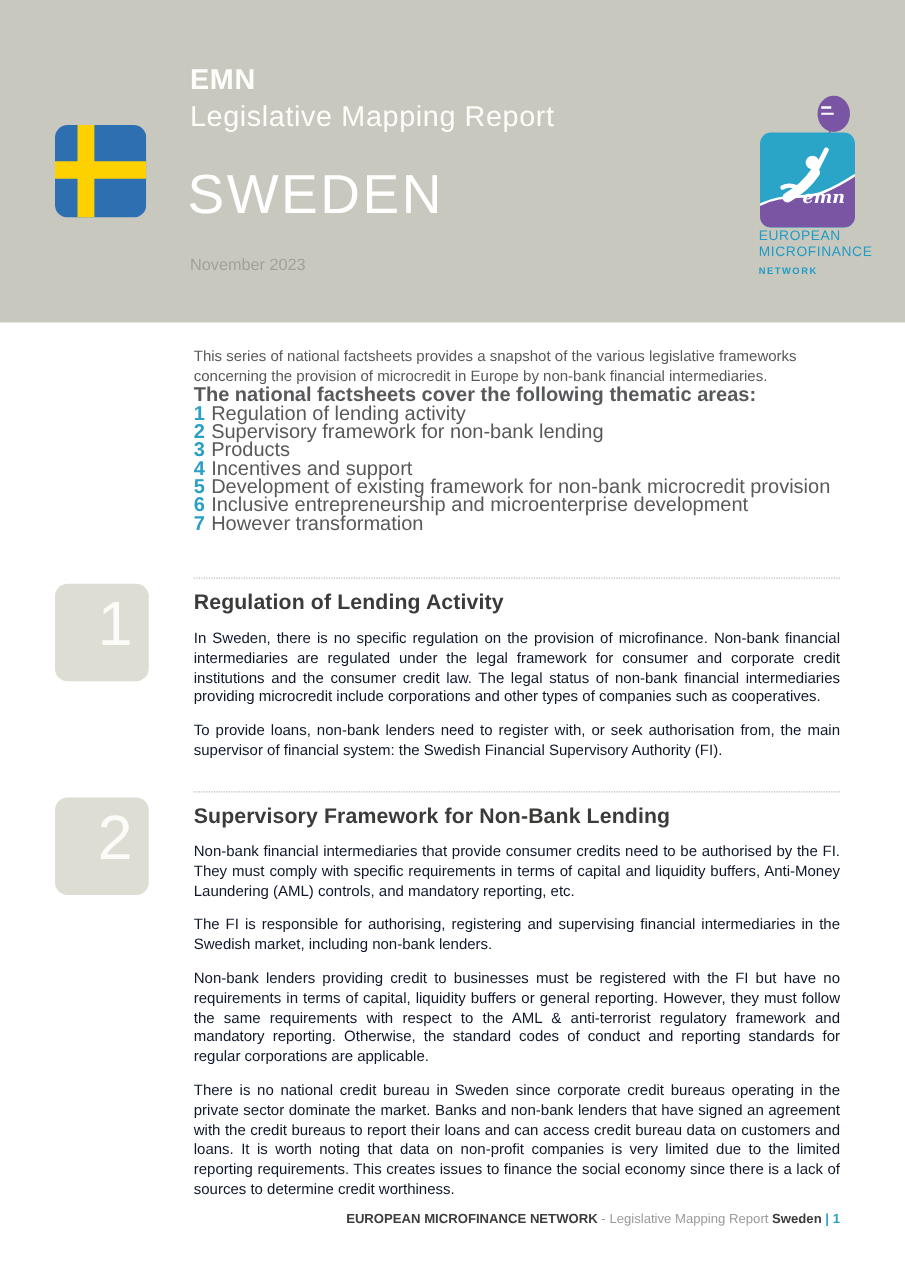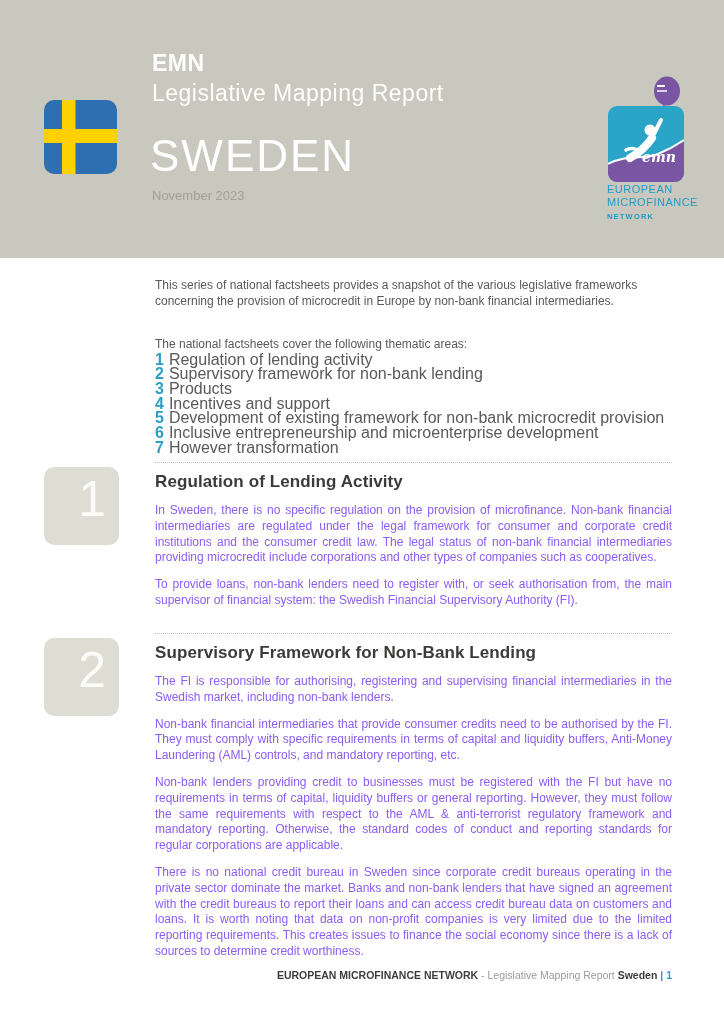--- a/index.html
+++ b/index.html
@@ -9,51 +9,51 @@
     position:relative; width:724px; height:1024px; margin:0 auto;
     background:#ffffff; overflow:hidden;
   }
 
   
   .header { position:absolute; left:0; top:0; width:724px; height:258px; background:#c9c8be; }
   .flag { position:absolute; left:44px; top:100px; width:73px; height:74px; }
   .hdr-emn { position:absolute; left:152px; top:50px; font-size:23px; font-weight:600; color:#fdfdfa; letter-spacing:0.5px; }
   .hdr-report { position:absolute; left:152px; top:80px; font-size:23px; font-weight:300; color:#fdfdfa; letter-spacing:0.5px; }
   .hdr-country { position:absolute; left:150px; top:131px; font-size:44px; font-weight:300; color:#ffffff; letter-spacing:2px; }
-  .hdr-date { position:absolute; left:152px; top:188px; font-size:13px; color:#a2a098; }
+  .hdr-date { position:absolute; left:152px; top:204px; font-size:13px; color:#a2a098; }
 
   
   .logo-emblem { position:absolute; left:600px; top:74px; width:100px; height:112px; }
   .logo-text { position:absolute; left:607px; top:183px; width:110px; color:#1f9cc5; }
   .logo-text .lt1, .logo-text .lt2 { font-size:11px; font-weight:400; letter-spacing:0.5px; line-height:13px; }
   .logo-text .lt3 { font-size:7.5px; font-weight:700; letter-spacing:1.2px; line-height:11px; margin-top:2px; }
 
   
   .intro { position:absolute; left:155px; top:278px; width:517px; color:#58595b; }
   .intro-p { font-size:12px; line-height:15.5px; }
-  .list-title { font-size:12px; line-height:15.5px; margin-top:28px; }
+  .list-title { font-size:16px; line-height:15.5px; margin-top:0;font-weight:bold; }
   .thematic-list { list-style:none; }
   .thematic-list li { font-size:16px; line-height:14.7px; color:#58595b; }
   .li-num { color:#2ba0c4; font-weight:700; margin-right:5px; }
 
   .section { position:absolute; left:0; width:724px; }
   .section-1 { top:462px; }
   .section-2 { top:633px; }
   .num-box {
     position:absolute; left:44px; top:5px; width:75px; height:78px;
     background:#deddd4; border-radius:10px;
     color:#fbfbf8; font-size:50px; font-weight:200; line-height:52px;
     text-align:right; padding:6px 13px 0 0;
   }
   .section-content {
     margin:0 52px 0 155px; border-top:1px dotted #bdbcb2; padding-top:9px;
   }
   .section-title { font-size:17px; font-weight:700; color:#3b3b3a; letter-spacing:0.1px; }
   .section-content p {
-    font-size:12px; line-height:15.8px; color:#8b5cf6;
+    font-size:12px; line-height:15.8px; color:#0f172a;
     text-align:justify; margin-top:11px;
   }
 
   
   .footer {
     position:absolute; top:969px; right:52px;
     font-size:10.5px; color:#9b9b9b; white-space:nowrap;
   }
   .footer .f-bold { color:#3d3d3d; font-weight:700; }
   .footer .f-teal { color:#2ba0c4; font-weight:700; }
@@ -128,22 +128,22 @@
       <div class="section-title">Regulation of Lending Activity</div>
       <p>In Sweden, there is no specific regulation on the provision of microfinance. Non-bank financial intermediaries are regulated under the legal framework for consumer and corporate credit institutions and the consumer credit law. The legal status of non-bank financial intermediaries providing microcredit include corporations and other types of companies such as cooperatives.</p>
       <p>To provide loans, non-bank lenders need to register with, or seek authorisation from, the main supervisor of financial system: the Swedish Financial Supervisory Authority (FI).</p>
     </div>
   </div>
 
   <div class="section section-2">
     <div class="num-box">2</div>
     <div class="section-content">
       <div class="section-title">Supervisory Framework for Non-Bank Lending</div>
+      <p>Non-bank financial intermediaries that provide consumer credits need to be authorised by the FI. They must comply with specific requirements in terms of capital and liquidity buffers, Anti-Money Laundering (AML) controls, and mandatory reporting, etc.</p>
       <p>The FI is responsible for authorising, registering and supervising financial intermediaries in the Swedish market, including non-bank lenders.</p>
-      <p>Non-bank financial intermediaries that provide consumer credits need to be authorised by the FI. They must comply with specific requirements in terms of capital and liquidity buffers, Anti-Money Laundering (AML) controls, and mandatory reporting, etc.</p>
       <p>Non-bank lenders providing credit to businesses must be registered with the FI but have no requirements in terms of capital, liquidity buffers or general reporting. However, they must follow the same requirements with respect to the AML &amp; anti-terrorist regulatory framework and mandatory reporting. Otherwise, the standard codes of conduct and reporting standards for regular corporations are applicable.</p>
       <p>There is no national credit bureau in Sweden since corporate credit bureaus operating in the private sector dominate the market. Banks and non-bank lenders that have signed an agreement with the credit bureaus to report their loans and can access credit bureau data on customers and loans. It is worth noting that data on non-profit companies is very limited due to the limited reporting requirements. This creates issues to finance the social economy since there is a lack of sources to determine credit worthiness.</p>
     </div>
   </div>
 
   <div class="footer">
     <span class="f-bold">EUROPEAN MICROFINANCE NETWORK</span>
     <span>-</span>
     <span>Legislative Mapping Report</span>
     <span class="f-bold">Sweden</span>

